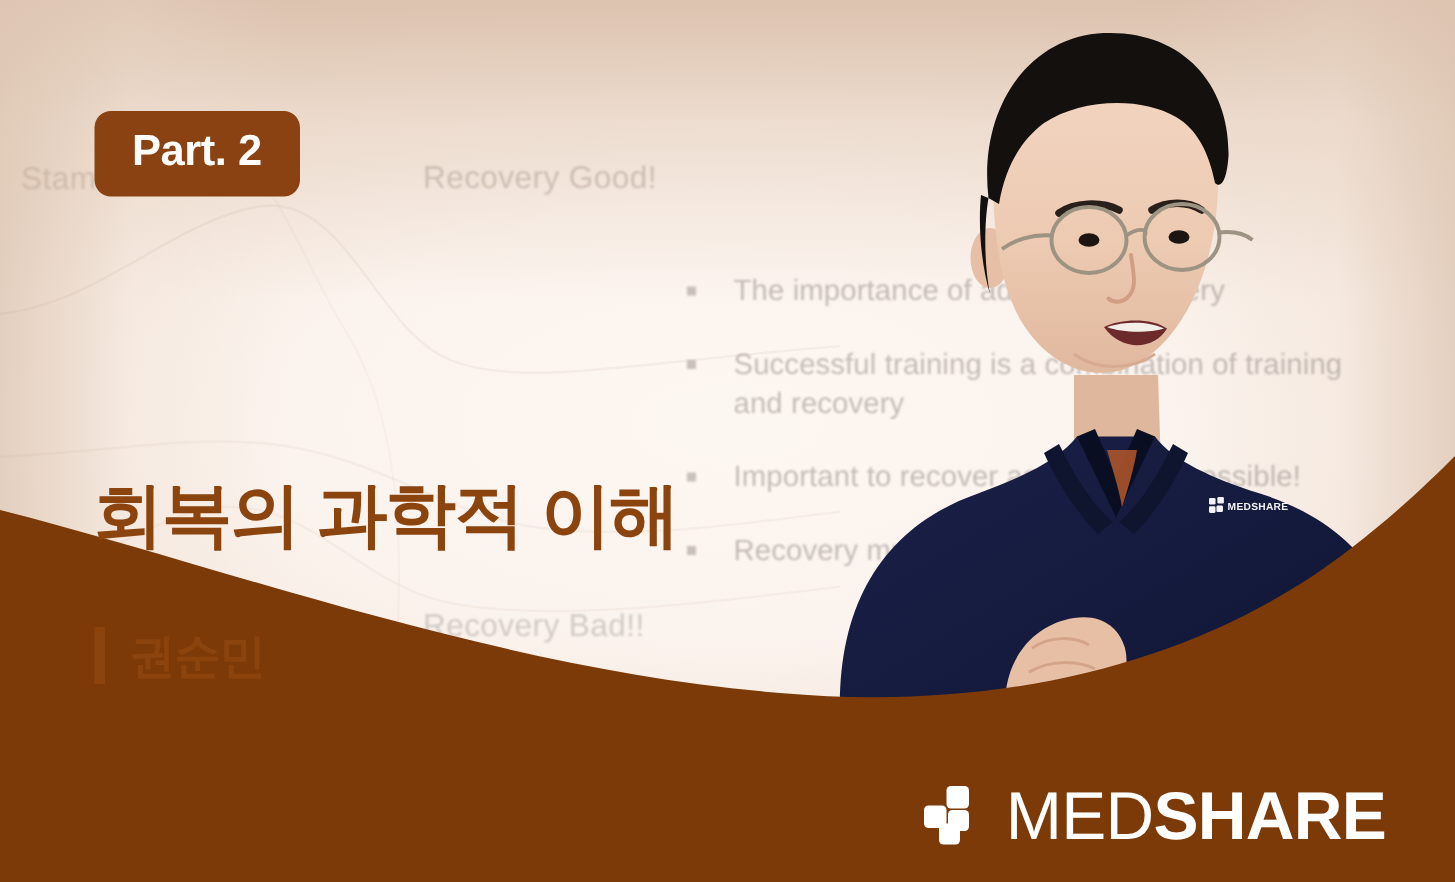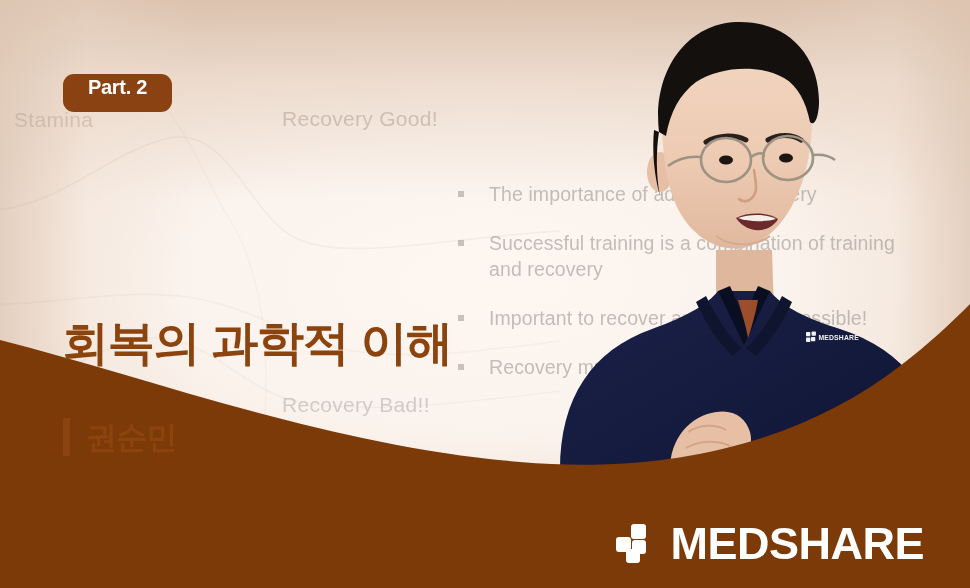--- a/index.html
+++ b/index.html
@@ -56,21 +56,21 @@
   .slide-ghost-label {
     position: absolute;
     color: rgba(150,128,115,0.38);
     font-size: 21px;
     letter-spacing: 0.3px;
     filter: blur(0.7px);
     white-space: nowrap;
   }
   #ghost-stamina { left: 14px; top: 108px; color: rgba(176,152,136,0.42); }
   #ghost-good    { left: 282px; top: 107px; }
-  #ghost-bad     { left: 282px; top: 393px; color: rgba(160,158,158,0.46); }
+  #ghost-bad     { left: 282px; top: 406px; color: rgba(160,158,158,0.46); }
 
   .bullets {
     position: absolute;
     left: 458px; top: 182px;
     width: 470px;
     filter: blur(0.6px);
   }
   .bullet-row {
     display: flex;
     align-items: flex-start;
@@ -102,22 +102,22 @@
     width: 970px; height: 340px;
   }
 
   
   .part-badge {
     position: absolute;
     left: 63px; top: 74px;
     background: #8a4213;
     color: #fffdfb;
     border-radius: 11px;
-    padding: 3px 25px 15px 25px;
-    font-size: 20px;
+    padding: 13px 25px 15px 25px;
+    font-size: 29px;
     font-weight: bold;
     letter-spacing: -0.3px;
     line-height: 1;
   }
 
   
   .main-title {
     position: absolute;
     left: 62px; top: 188px;
     color: #8c440f;
@@ -160,21 +160,21 @@
     margin-right: 13px;
     flex: 0 0 auto;
   }
   .logo-text {
     color: #ffffff;
     font-size: 45px;
     line-height: 1;
     letter-spacing: -0.5px;
     white-space: nowrap;
   }
-  .logo-text .med { font-weight: bold; }
+  .logo-text .med { font-weight: normal; }
   .logo-text .share { font-weight: 700; }
 </style>
 </head>
 <body>
 
 <div id="stage">
 
   <div class="bg-base"></div>
   <div class="bg-warm-top"></div>
   <div class="bg-warm-bottom"></div>

